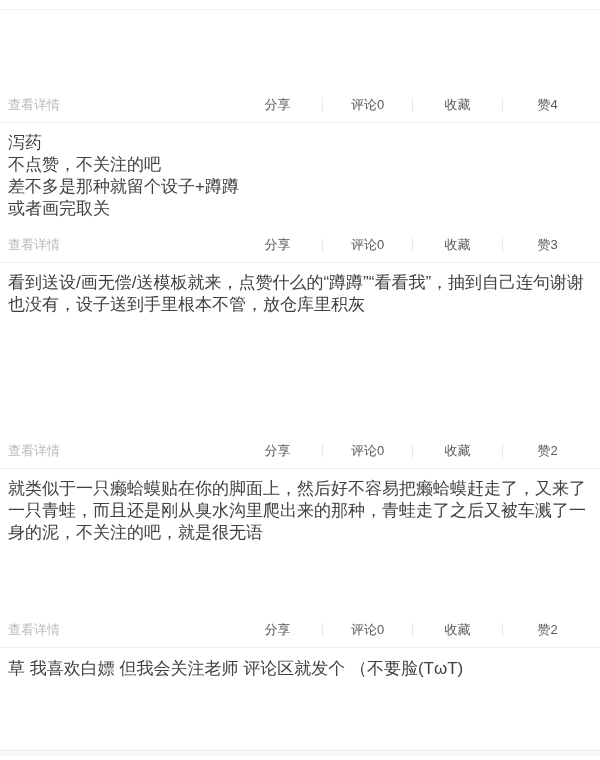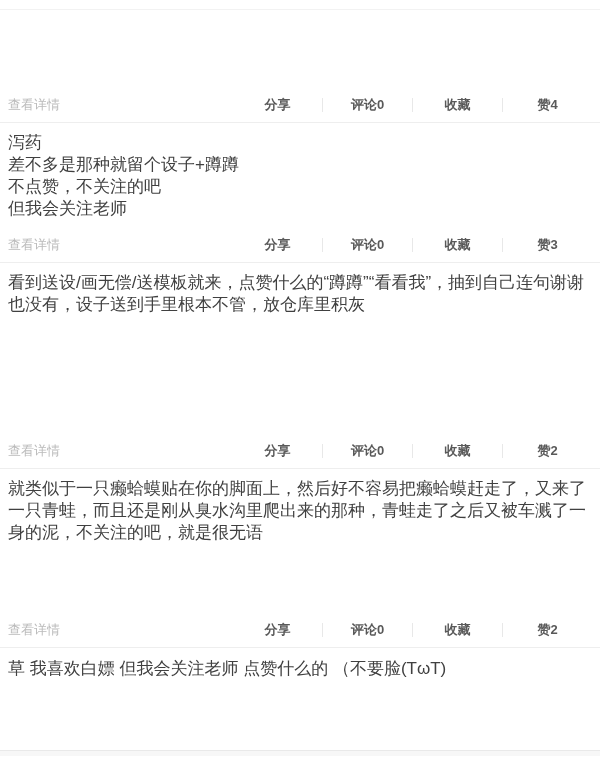--- a/index.html
+++ b/index.html
@@ -37,21 +37,21 @@
     justify-content: space-between;
     align-items: center;
   }
   .view {
     padding-left: 8px;
     font-size: 13px;
     color: #bbbbbb;
     cursor: pointer;
     text-align: center;
   }
-  .acts { display: flex; align-items: center; margin-right: 8px; font-weight: bold; }
+  .acts { display: flex; align-items: center; margin-right: 8px; }
   .act {
     width: 89px;
     text-align: center;
     font-size: 13px;
     color: #595959;
     cursor: pointer;
     white-space: nowrap;
   }
   .vd { width: 1px; height: 14px; background: #e8e8e8; }
 
@@ -81,23 +81,23 @@
         <span class="act">收藏</span>
         <span class="vd"></span>
         <span class="act">赞4</span>
       </div>
     </div>
   </section>
 
   <section class="post">
     <div class="content ct-b">
       <div class="line">泻药</div>
+      <div class="line">不点赞，不关注的吧</div>
       <div class="line">差不多是那种就留个设子+蹲蹲</div>
-      <div class="line">不点赞，不关注的吧</div>
-      <div class="line">但我会关注老师</div>
+      <div class="line">或者画完取关</div>
     </div>
     <div class="bar">
       <span class="view">查看详情</span>
       <div class="acts">
         <span class="act">分享</span>
         <span class="vd"></span>
         <span class="act">评论0</span>
         <span class="vd"></span>
         <span class="act">收藏</span>
         <span class="vd"></span>
@@ -137,19 +137,19 @@
         <span class="vd"></span>
         <span class="act">收藏</span>
         <span class="vd"></span>
         <span class="act">赞2</span>
       </div>
     </div>
   </section>
 
   <section class="post">
     <div class="content ct-e">
-      <div class="line">草 我喜欢白嫖 但我会关注老师 点赞什么的 （不要脸(TωT)</div>
+      <div class="line">草 我喜欢白嫖 但我会关注老师 评论区就发个 （不要脸(TωT)</div>
     </div>
   </section>
 
   <div class="bottom-band"></div>
 
 </div>
 
 </body></html>

